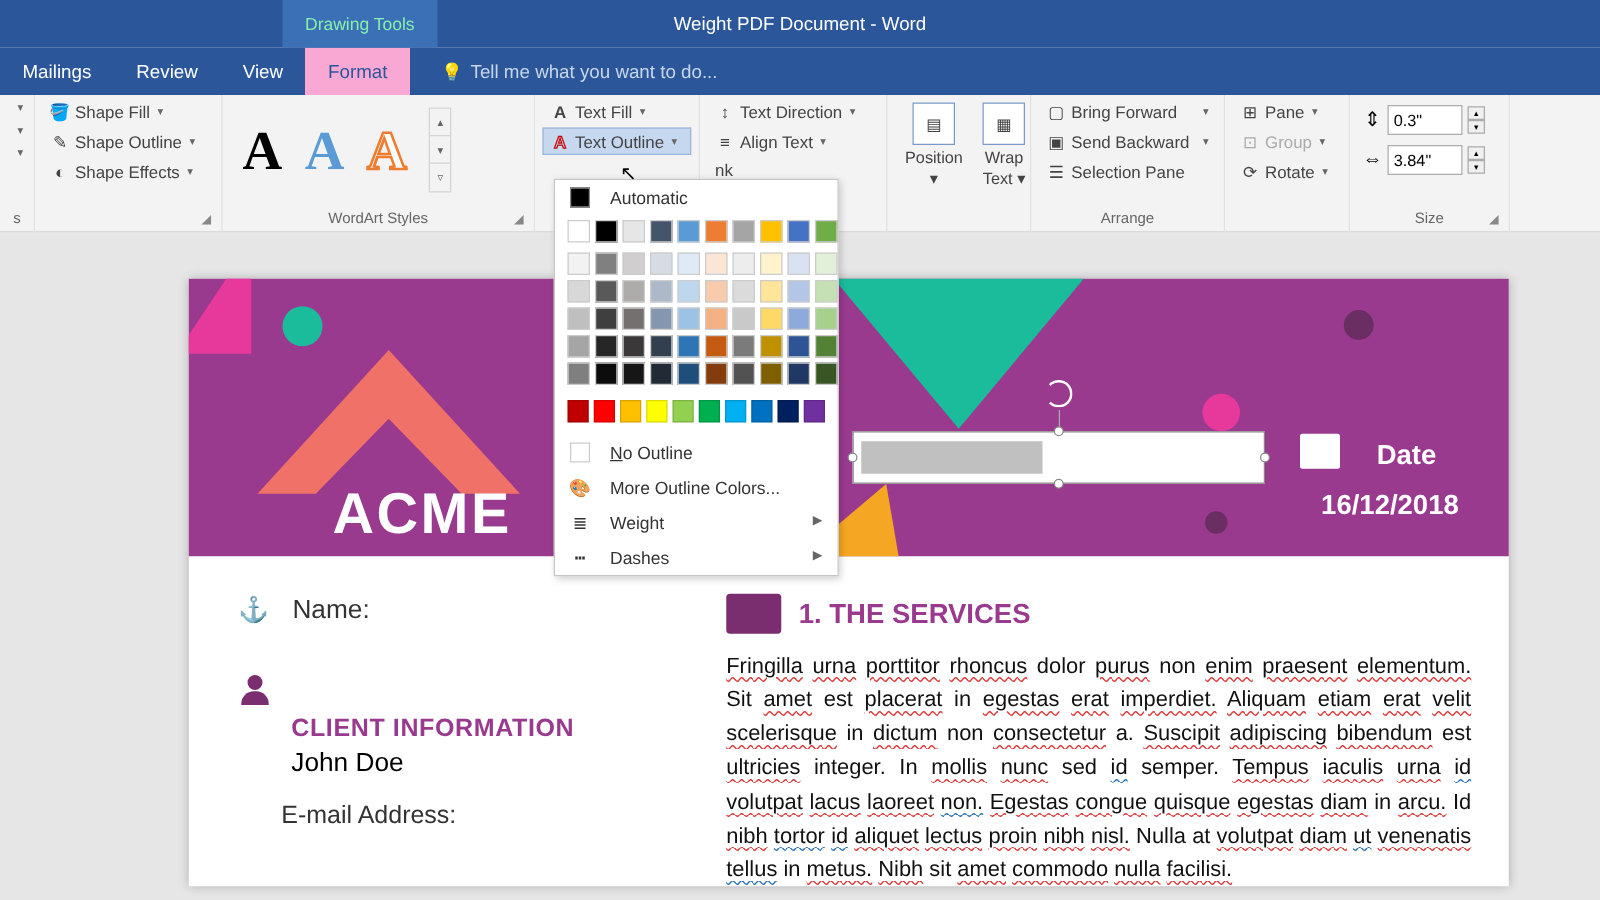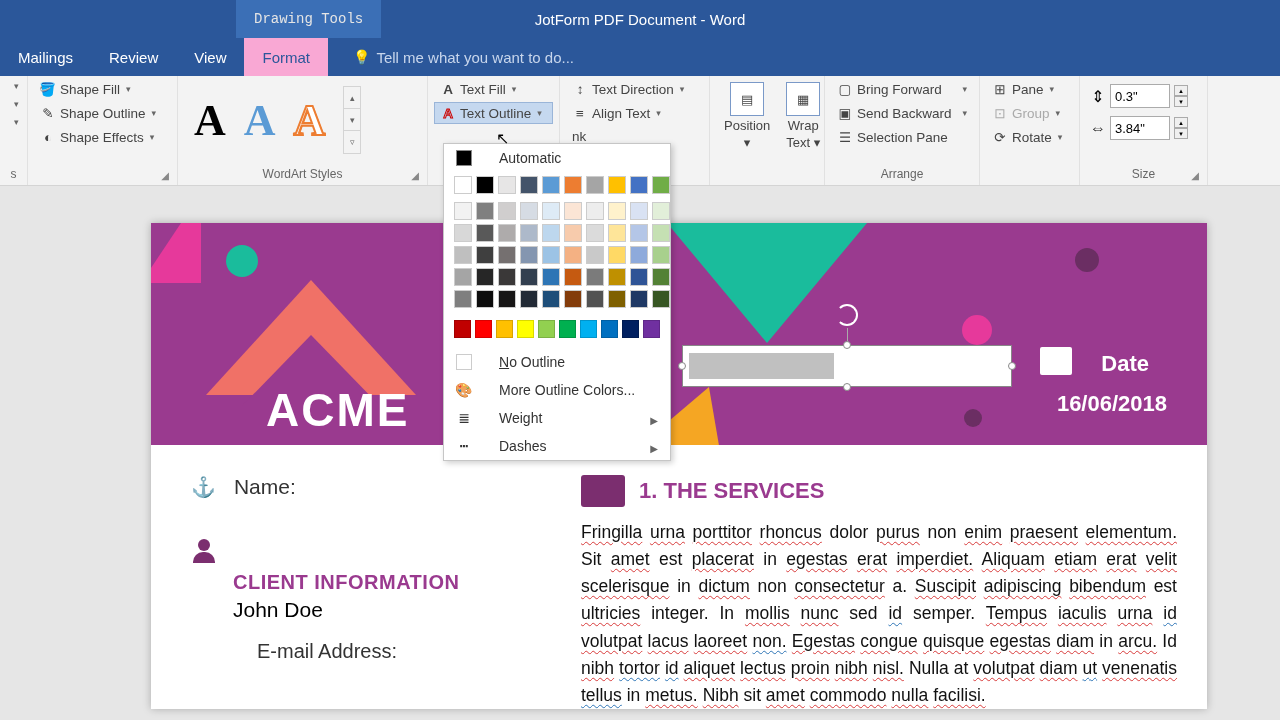--- a/index.html
+++ b/index.html
@@ -1,19 +1,19 @@
 <!DOCTYPE html>
 <html><head>
 <meta charset="utf-8">
 <style>
   * { box-sizing: border-box; margin: 0; padding: 0; font-family: 'Segoe UI', Tahoma, sans-serif; }
   body { background: #e6e6e6; width: 1280px; height: 720px; overflow: hidden; }
   
   .titlebar { height: 38px; background: #2b579a; color: #fff; display: flex; align-items: center; position: relative; }
-  .titlebar .tab-context { position: absolute; left: 236px; top: 0; height: 38px; background: #3b6fb6; color: #e5e5e5; padding: 0 18px; display: flex; align-items: center; font-size: 14px; font-family: Liberation Mono, monospace; }
+  .titlebar .tab-context { position: absolute; left: 226px; top: 0; height: 38px; background: #3b6fb6; color: #86efac; padding: 0 18px; display: flex; align-items: center; font-size: 14px; }
   .titlebar .title { position: absolute; left: 50%; transform: translateX(-50%); font-size: 15px; }
   
   .ribbon-tabs { height: 38px; background: #2b579a; color: #fff; display: flex; align-items: stretch; font-size: 15px; }
   .ribbon-tabs .tab { padding: 0 18px; display: flex; align-items: center; cursor: pointer; }
   .ribbon-tabs .tab.active { background: #f9a8d4; color: #2b579a; }
   .ribbon-tabs .tell-me { display: flex; align-items: center; gap: 6px; padding-left: 25px; color: #c8d6ec; }
   .ribbon-tabs .bulb { font-size: 14px; }
   
   .ribbon { height: 110px; background: #f3f3f3; border-bottom: 1px solid #d4d4d4; display: flex; position: relative; }
   .group { border-right: 1px solid #e1e1e1; padding: 2px 6px; display: flex; flex-direction: column; justify-content: space-between; }
@@ -39,21 +39,21 @@
   .big-ico { width: 34px; height: 34px; border: 1px solid #7a99c8; background: #fff; display: flex; align-items: center; justify-content: center; }
   
   .size-inputs { display: flex; flex-direction: column; gap: 8px; padding: 6px 4px; }
   .size-row { display: flex; align-items: center; gap: 4px; }
   .size-row input { width: 60px; height: 24px; font-size: 13px; padding: 0 4px; border: 1px solid #ababab; }
   .spinner { display: flex; flex-direction: column; }
   .spinner div { width: 14px; height: 11px; border: 1px solid #ababab; background: #f0f0f0; font-size: 7px; display: flex; align-items: center; justify-content: center; }
   
   
   .dropdown { position: absolute; left: 443px; top: 143px; width: 228px; background: #fff; border: 1px solid #c6c6c6; box-shadow: 2px 2px 6px rgba(0,0,0,0.2); z-index: 100; }
-  .dd-item { display: flex; align-items: flex-end; gap: 27px; padding: 6px 12px; font-size: 14px; color: #333; cursor: pointer; }
+  .dd-item { display: flex; align-items: flex-start; gap: 16px; padding: 6px 12px; font-size: 14px; color: #333; cursor: pointer; }
   .dd-item .arrow-r { margin-left: auto; font-size: 10px; color: #666; }
   .dd-header { padding: 6px 10px 4px; font-size: 13.5px; color: #555; background: #f0f0f0; }
   .color-grid { display: grid; grid-template-columns: repeat(10, 18px); gap: 4px; padding: 4px 10px 8px; }
   .color-grid .sw { width: 18px; height: 18px; border: 1px solid #ccc; cursor: pointer; }
   .color-grid.tight { gap: 4px 4px; }
   .std-row { display: flex; gap: 4px; padding: 4px 10px 10px; }
   .std-row .sw { width: 18px; height: 18px; border: 1px solid rgba(0,0,0,0.15); cursor: pointer; }
   .auto-sw { width: 16px; height: 16px; background: #000; border: 1px solid #888; }
   .no-sw { width: 16px; height: 16px; border: 1px solid #ccc; background: #fff; }
   .cursor-ptr { position: absolute; left: 496px; top: 129px; z-index: 200; font-size: 16px; color: #000; pointer-events: none; }
@@ -85,36 +85,36 @@
   .name-row { display: flex; align-items: center; gap: 18px; margin-bottom: 40px; }
   .anchor-ico { color: #2e75b6; font-size: 20px; }
   .name-lbl { font-size: 21px; color: #333; }
   
   .person-ico { width: 26px; height: 26px; position: relative; margin-bottom: 6px; }
   .person-ico .head { width: 12px; height: 12px; background: #7b2e6f; border-radius: 50%; margin: 0 auto; }
   .person-ico .bod { width: 22px; height: 11px; background: #7b2e6f; border-radius: 10px 10px 0 0; margin: 1px auto 0; }
   
   .client-hdr { color: #9a3a8f; font-size: 20px; font-weight: 800; letter-spacing: 0.5px; margin-left: 42px; }
   .client-name { font-size: 21px; margin-left: 42px; margin-top: 4px; }
-  .client-email-lbl { font-size: 20px; margin-left: 66px; margin-top: 18px; color: #333; }
+  .client-email-lbl { font-size: 20px; margin-left: 34px; margin-top: 18px; color: #333; }
   
   .svc-hdr { display: flex; align-items: center; gap: 14px; margin-bottom: 12px; }
   .svc-ico { width: 44px; height: 32px; background: #7b2e6f; border-radius: 3px; position: relative; }
   .svc-title { color: #9a3a8f; font-size: 22px; font-weight: 800; }
   .svc-body { font-size: 17.5px; line-height: 1.55; color: #111; text-align: justify; }
   
   .wavy { text-decoration: underline wavy #d83b3b 1px; text-underline-offset: 3px; }
   .wavy-b { text-decoration: underline wavy #2e75b6 1px; text-underline-offset: 3px; }
 </style>
 </head>
 <body>
 
 <div class="titlebar">
   <div class="tab-context">Drawing Tools</div>
-  <div class="title">JotForm PDF Document - Word</div>
+  <div class="title">Weight PDF Document - Word</div>
 </div>
 
 <div class="ribbon-tabs">
   <div class="tab">Mailings</div>
   <div class="tab">Review</div>
   <div class="tab">View</div>
   <div class="tab active">Format</div>
   <div class="tell-me">
     <span class="bulb">💡</span>
     <span>Tell me what you want to do...</span>
@@ -411,21 +411,21 @@
         <div class="inner"></div>
         <div class="rotate-h"></div>
         <div class="handle" style="left:-5px;top:50%;margin-top:-4px"></div>
         <div class="handle" style="right:-5px;top:50%;margin-top:-4px"></div>
         <div class="handle" style="left:50%;top:-5px;margin-left:-4px"></div>
         <div class="handle" style="left:50%;bottom:-5px;margin-left:-4px"></div>
       </div>
 
       <div class="date-ico"></div>
       <div class="date-lbl">Date</div>
-      <div class="date-val">16/06/2018</div>
+      <div class="date-val">16/12/2018</div>
     </div>
 
     <div class="body-row">
       <div class="col-left">
         <div class="name-row">
           <span class="anchor-ico">⚓</span>
           <span class="name-lbl">Name:</span>
         </div>
         <div class="person-ico">
             <div class="head"></div>

